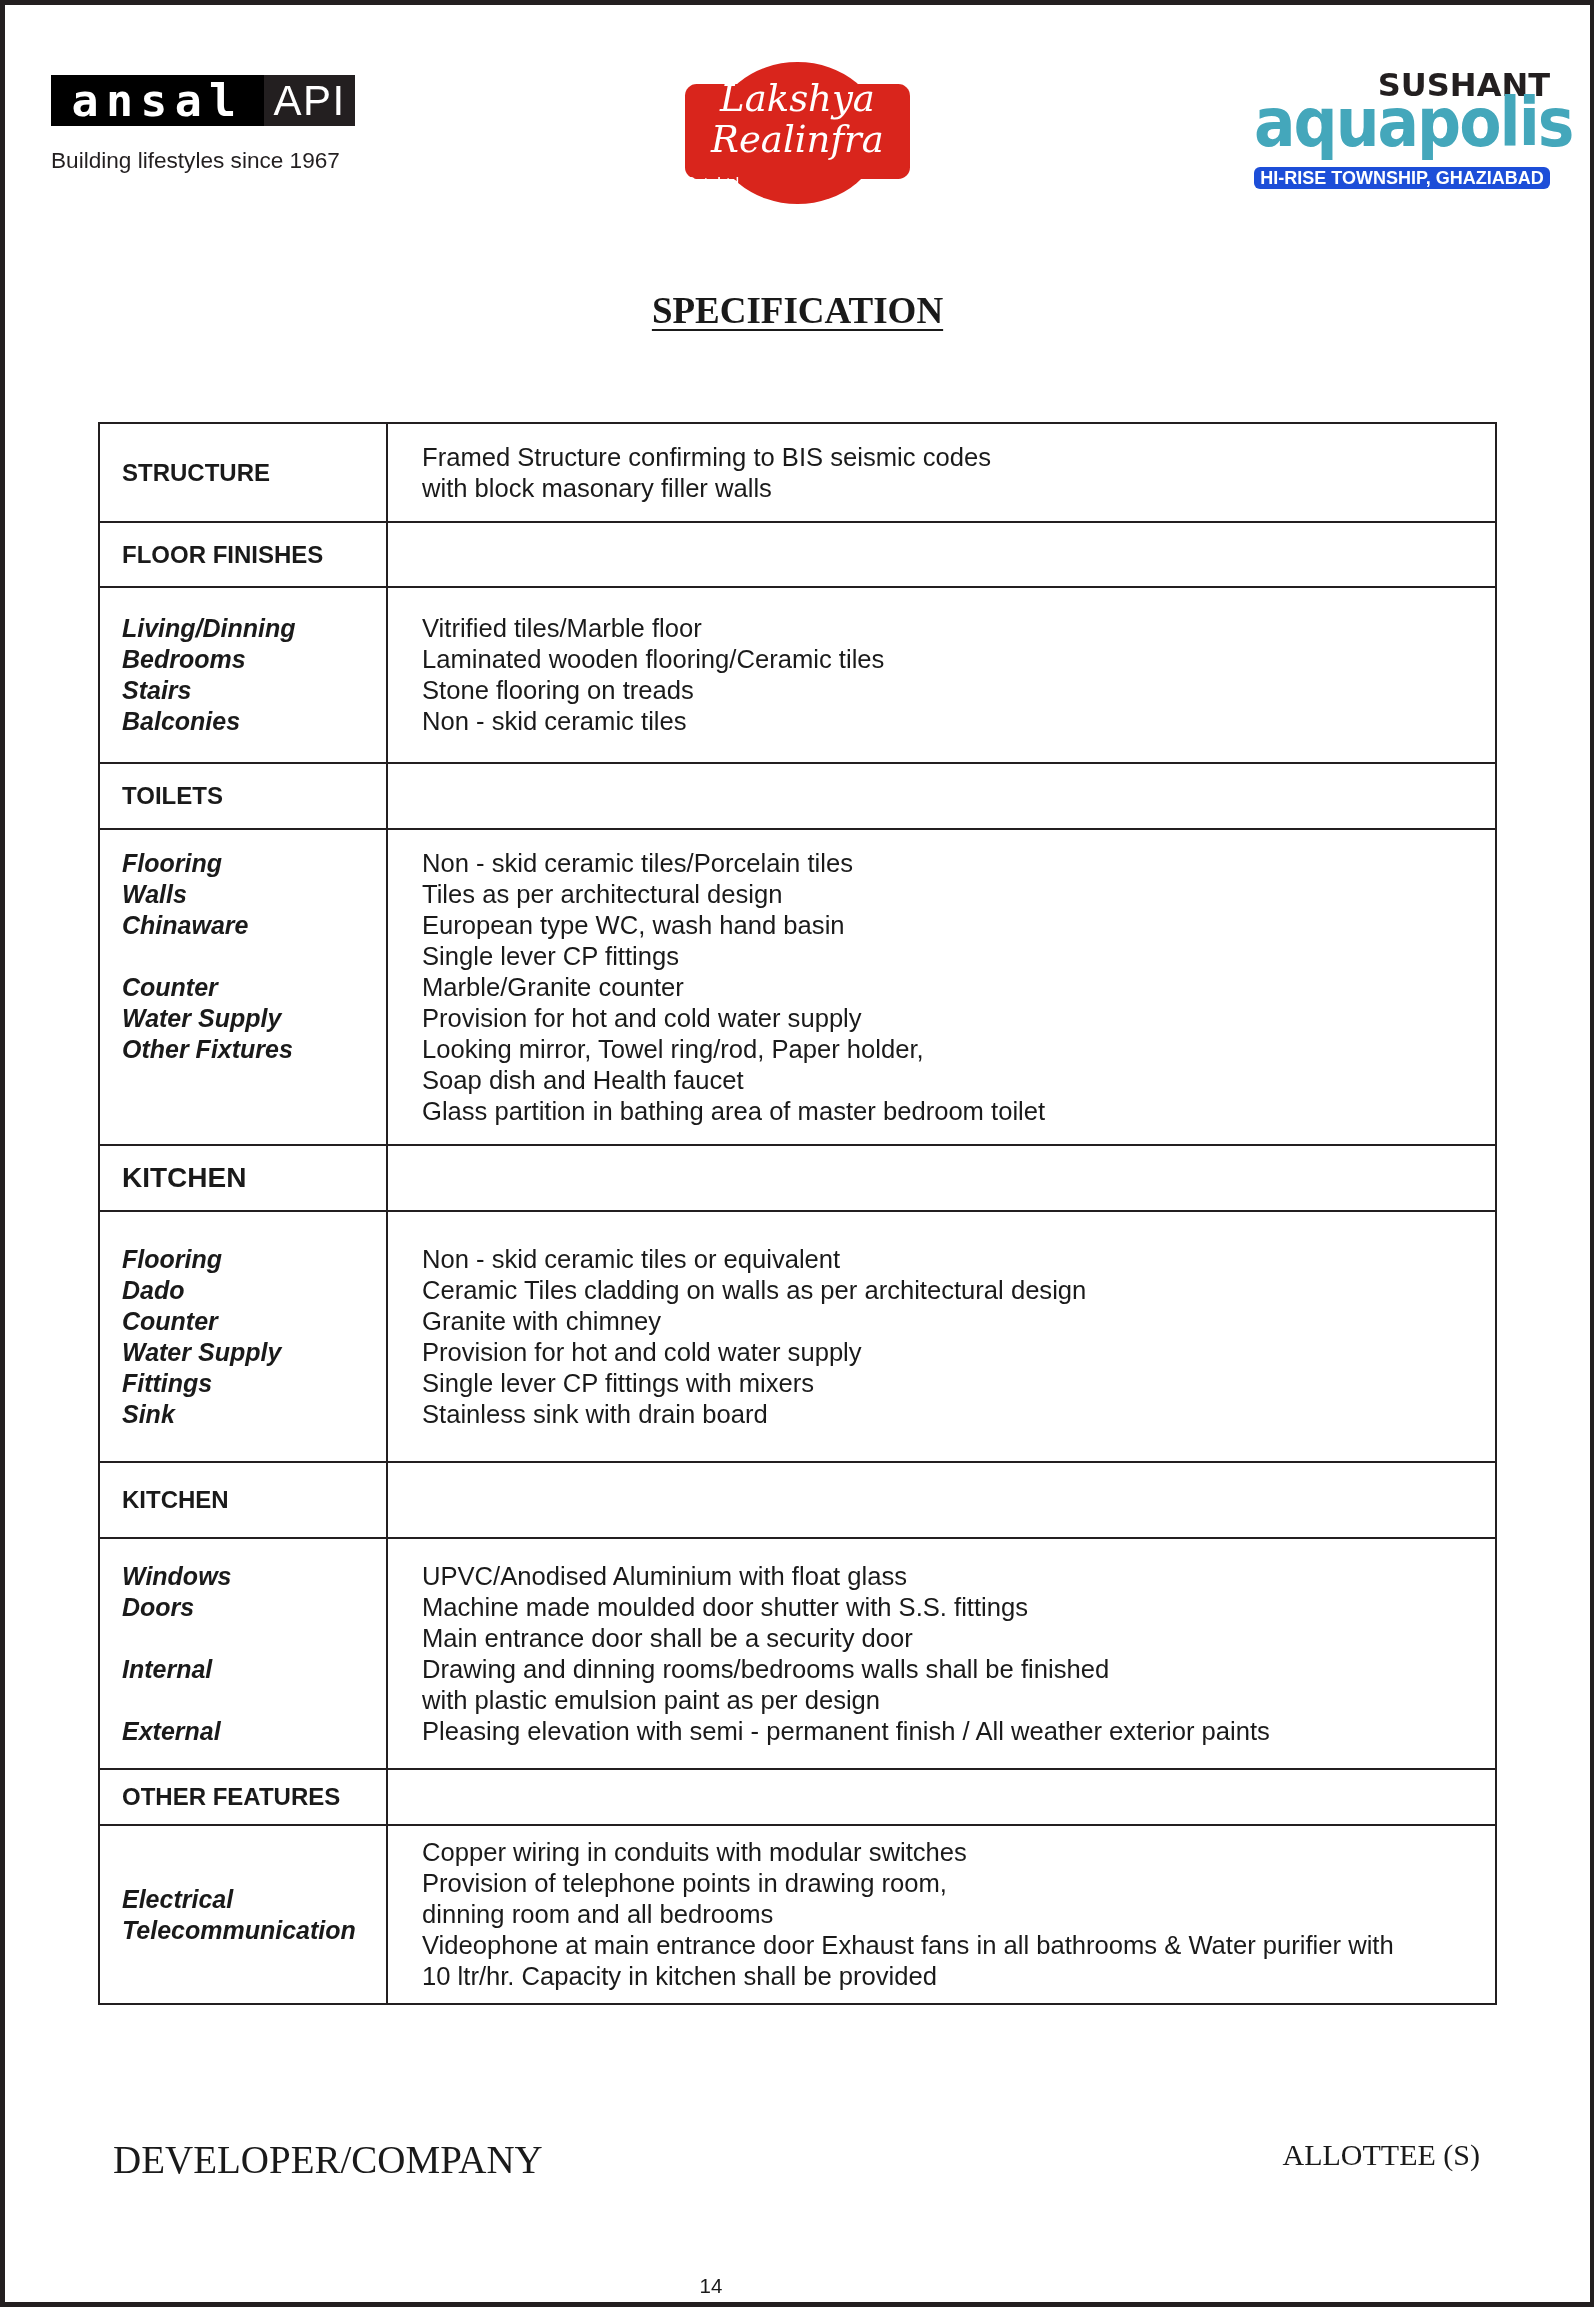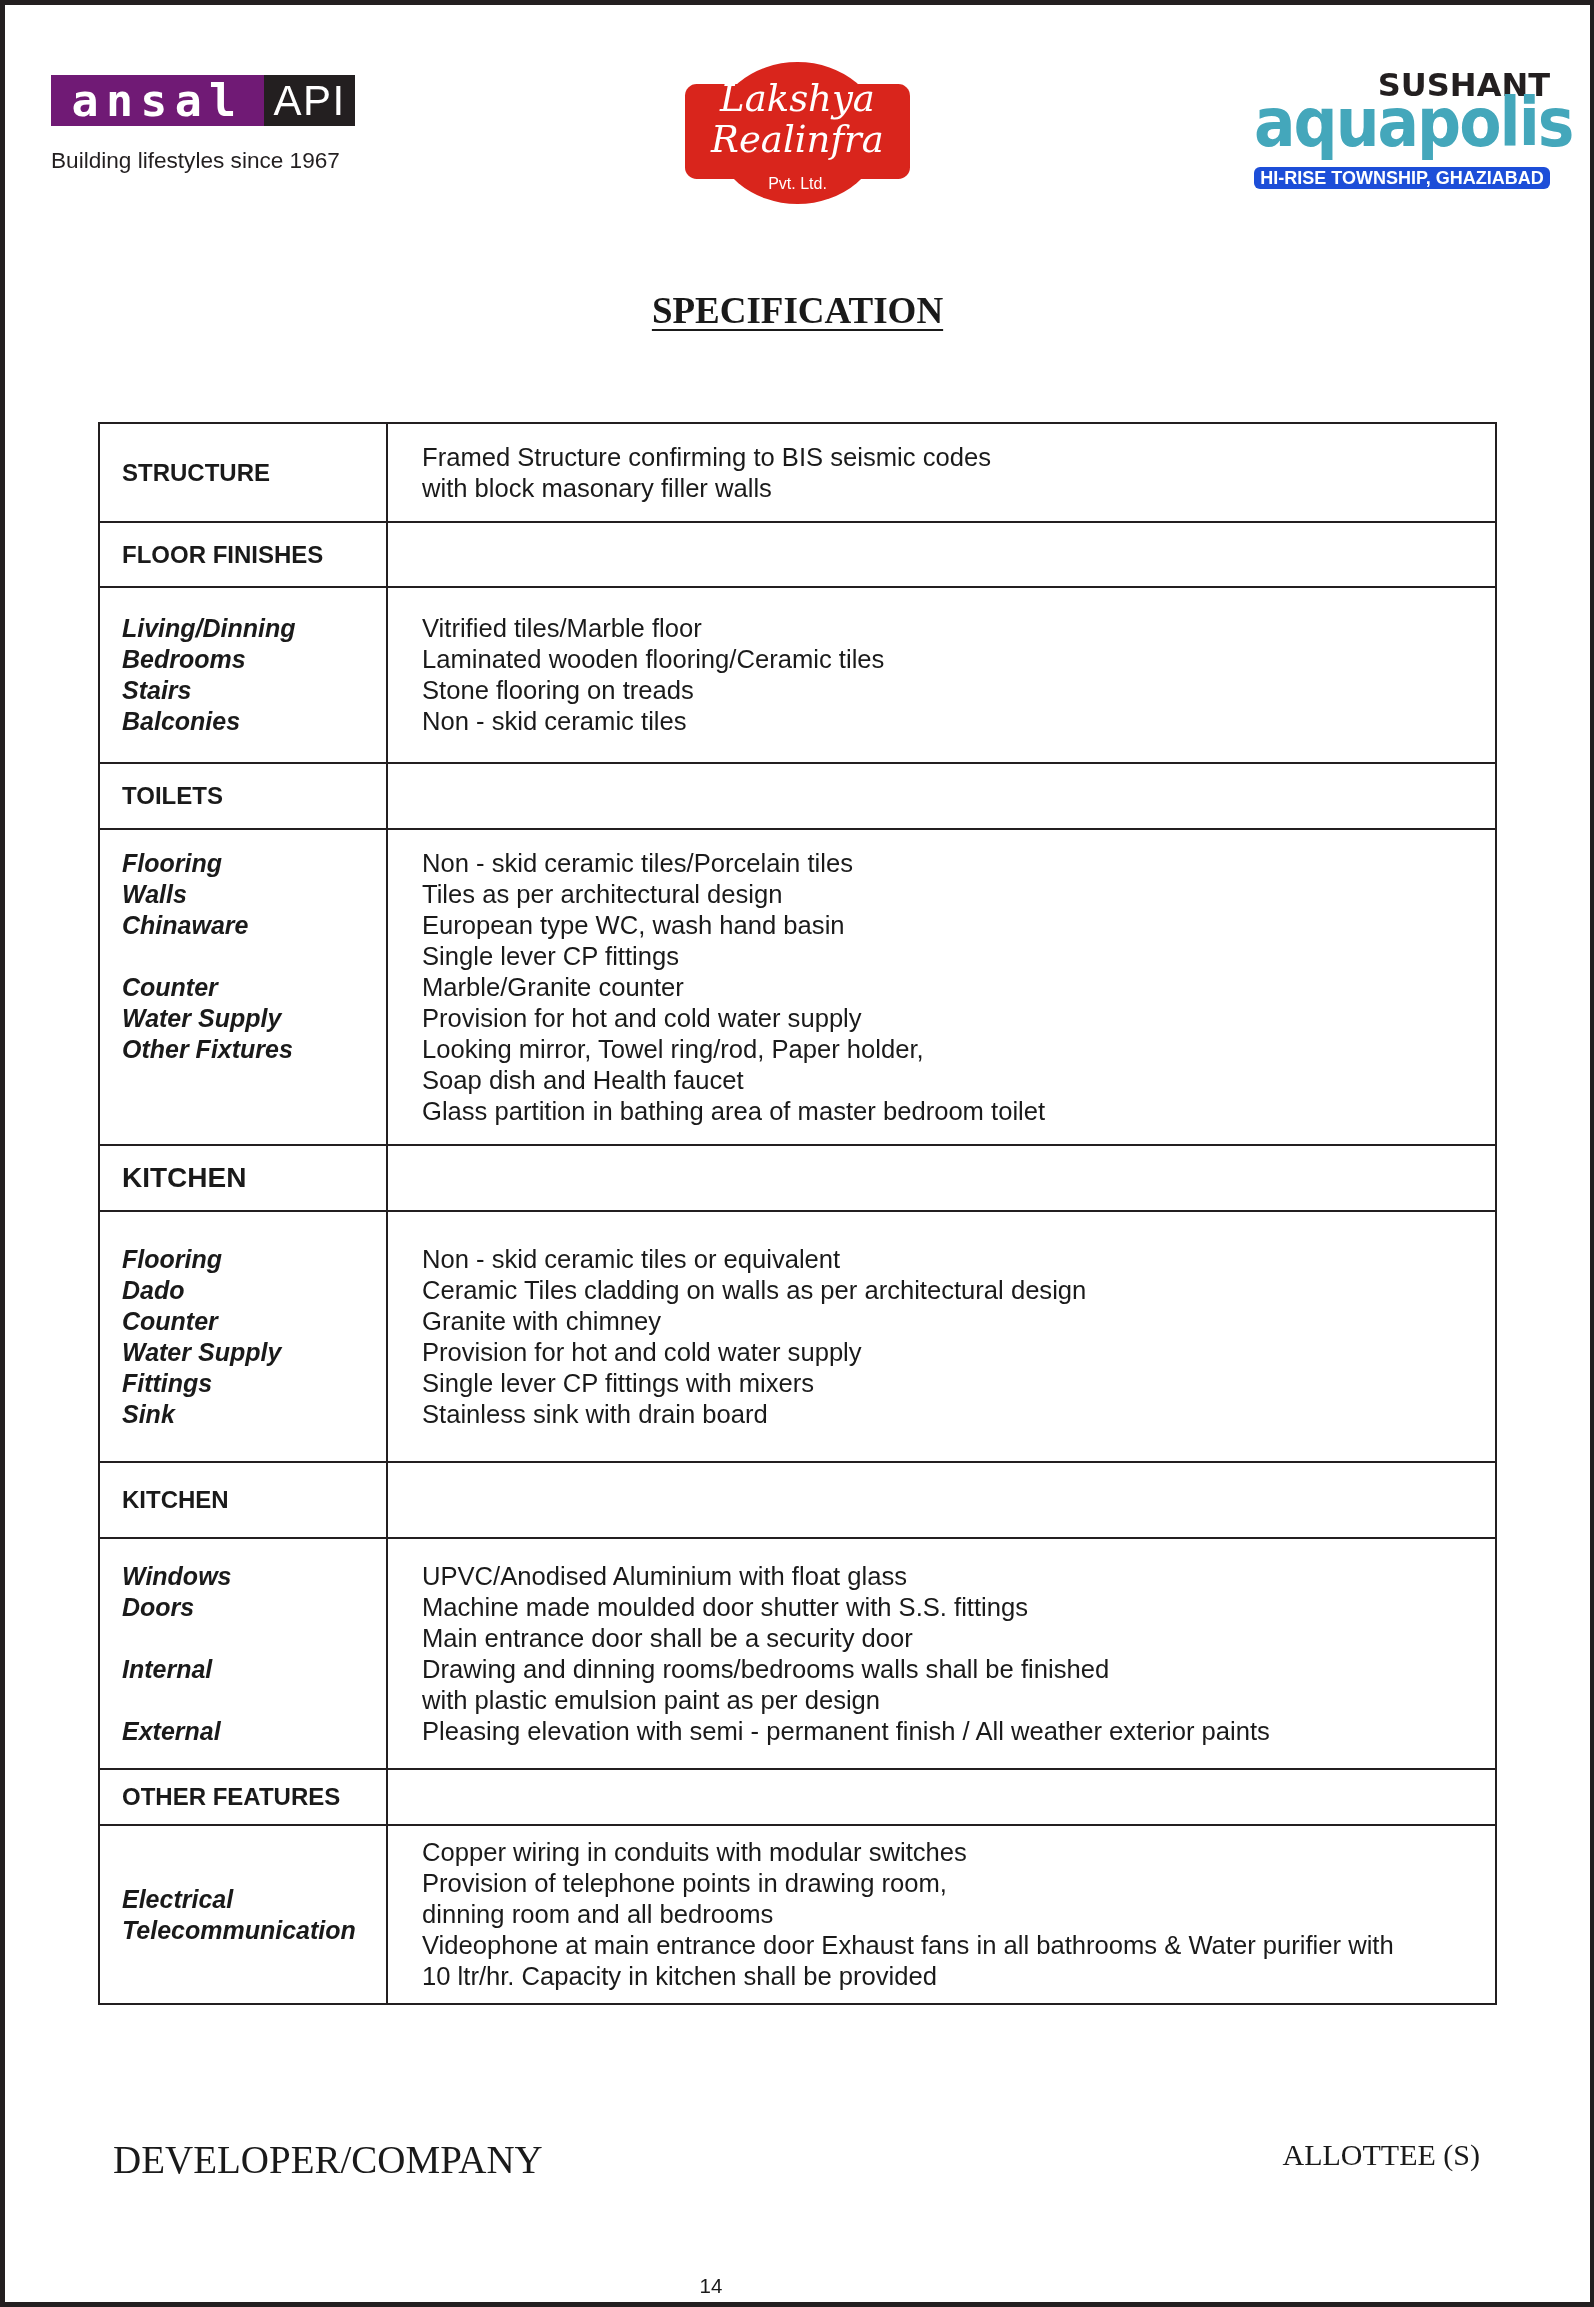--- a/index.html
+++ b/index.html
@@ -2,29 +2,29 @@
 <html style="font-size:11.7px"><head>
 <meta charset="utf-8">
 <style>
   html, body { margin: 0; padding: 0; background: #ffffff; }
   body { width: 1595px; height: 2307px; position: relative; overflow: hidden; font-family: "Liberation Sans", sans-serif; color: #1a1a1a; }
   .page-border { position: absolute; left: 0; top: 0; width: 1595px; height: 2307px; box-sizing: border-box; border: 5.1px solid #231f20; }
 
   
   .logo-ansal { position: absolute; left: 51px; top: 75px; }
   .ansal-bar { display: flex; height: 51px; }
-  .ansal-red { background: #701a75; width: 213px; display: flex; align-items: center; justify-content: center; color: #fff; font-family: "DejaVu Sans Mono", monospace; font-weight: bold; font-size: 45px; letter-spacing: 7.3px; line-height: 1; }
+  .ansal-red { background: #000000; width: 213px; display: flex; align-items: center; justify-content: center; color: #fff; font-family: "DejaVu Sans Mono", monospace; font-weight: bold; font-size: 45px; letter-spacing: 7.3px; line-height: 1; }
   .ansal-black { background: #231f20; width: 91px; display: flex; align-items: center; justify-content: center; color: #fff; font-family: "Liberation Sans", sans-serif; font-size: 42px; letter-spacing: 1.5px; line-height: 1; }
   .ansal-tagline { margin-top: 22px; font-size: 22.6px; color: #231f20; font-family: "Liberation Sans", sans-serif; letter-spacing: 0px; }
 
   .logo-lakshya { position: absolute; left: 685px; top: 62px; width: 225px; height: 142px; }
   .lakshya-oval { position: absolute; left: 29px; top: 0; width: 167px; height: 142px; border-radius: 50%; background: #d9251c; }
   .lakshya-rect { position: absolute; left: 0; top: 22px; width: 225px; height: 95px; border-radius: 11.7px; background: #d9251c; }
   .lakshya-text { position: absolute; left: 0; top: 16px; width: 225px; text-align: center; color: #fff; font-family: "DejaVu Serif", serif; font-style: italic; font-size: 37px; line-height: 41px; }
-  .lakshya-pvt { position: absolute; left: 0; top: 113px; width: 225px; text-align: center; color: #fff; font-size: 16px; font-family: "Liberation Sans", sans-serif; }
+  .lakshya-pvt { position: absolute; left: 0; top: 113px; width: 225px; color: #fff; font-size: 16px; font-family: "Liberation Sans", sans-serif; }
 
   .logo-aqua { position: absolute; left: 1254px; top: 69px; width: 296px; height: 124px; }
   .aqua-sushant { position: absolute; right: 0; top: 0; font-family: "DejaVu Sans", sans-serif; font-weight: bold; font-size: 32px; color: #231f20; letter-spacing: 0px; line-height: 1; }
   .aqua-word { position: absolute; left: 0; top: 20.5px; font-family: "DejaVu Sans", sans-serif; font-weight: bold; font-size: 67px; color: #44a7bb; line-height: 1; letter-spacing: -2.2px; transform: scaleX(0.92); transform-origin: left; }
   .aqua-band { position: absolute; left: 0; top: 98px; width: 296px; height: 22px; background: #1d4ed8; color: #fff; font-family: "Liberation Sans", sans-serif; font-weight: bold; font-size: 18px; text-align: center; line-height: 22px; border-radius: 6px; }
 
   
   .doc-title { position: absolute; left: 0; width: 1595px; top: 292px; text-align: center; font-family: "Liberation Serif", serif; font-weight: bold; font-size: 37px; line-height: 1; }
   .doc-title span { text-decoration: underline; text-underline-offset: 5.8px; text-decoration-thickness: 2.2px; }
 

